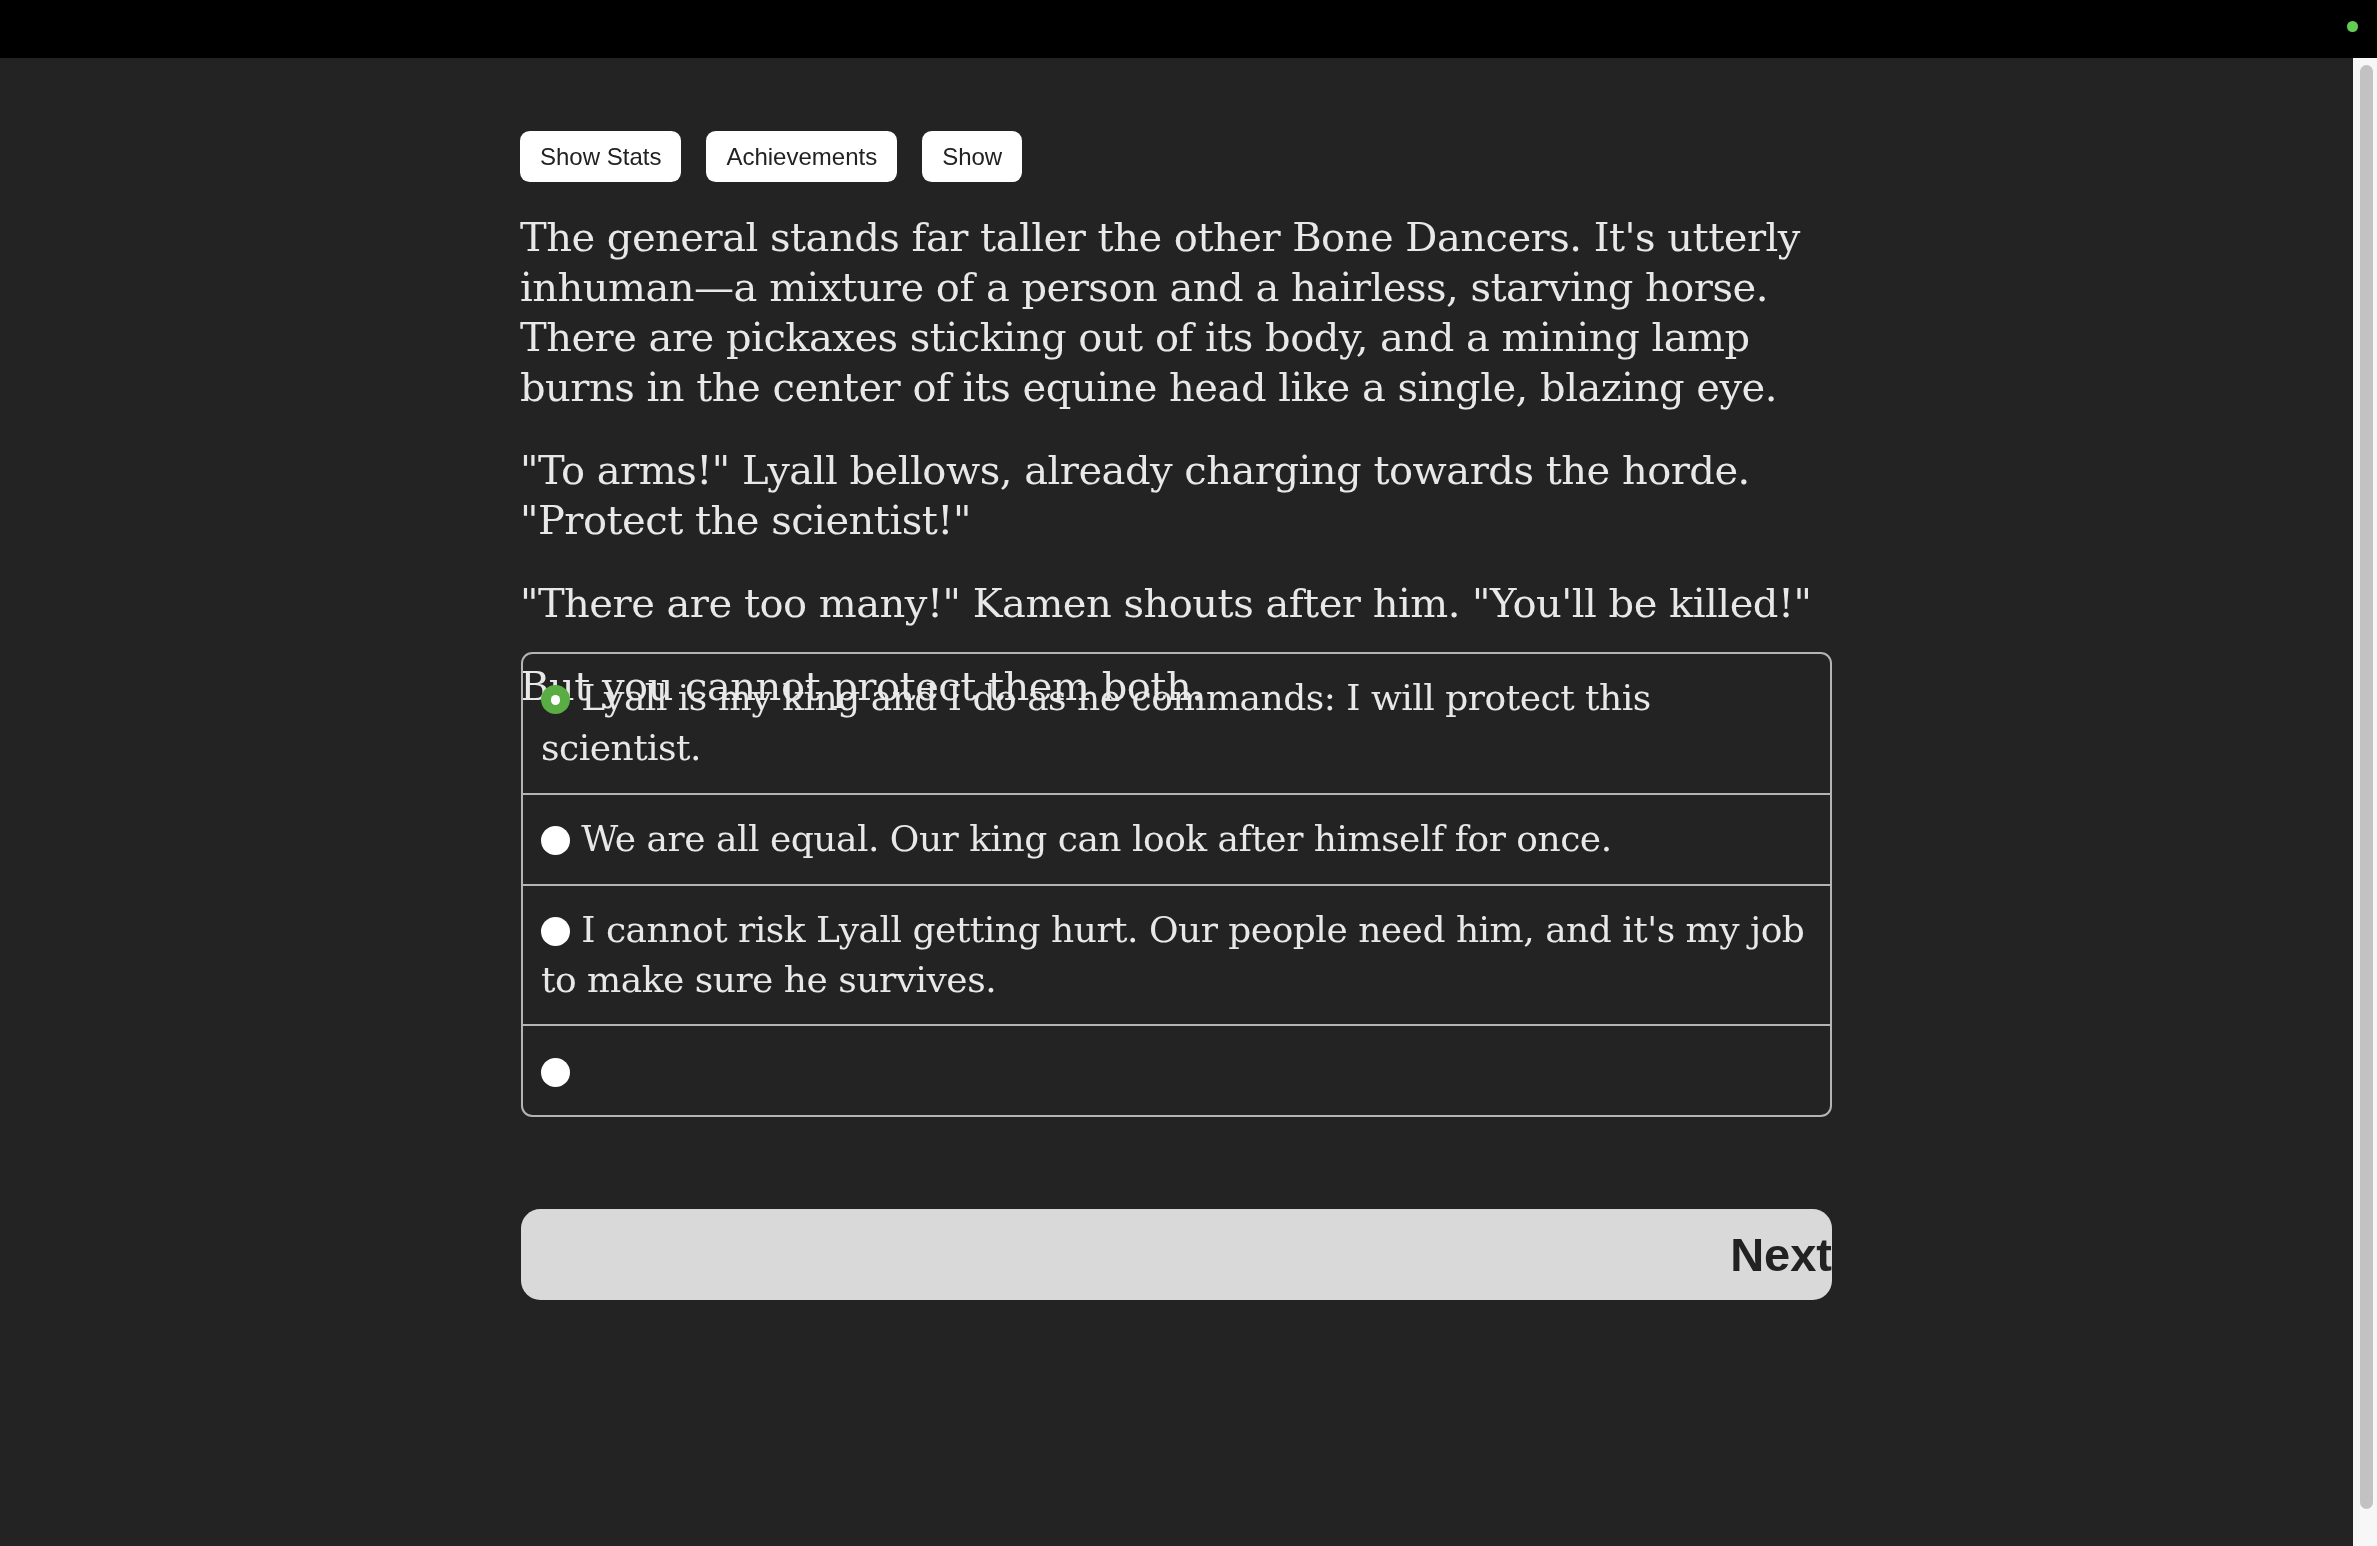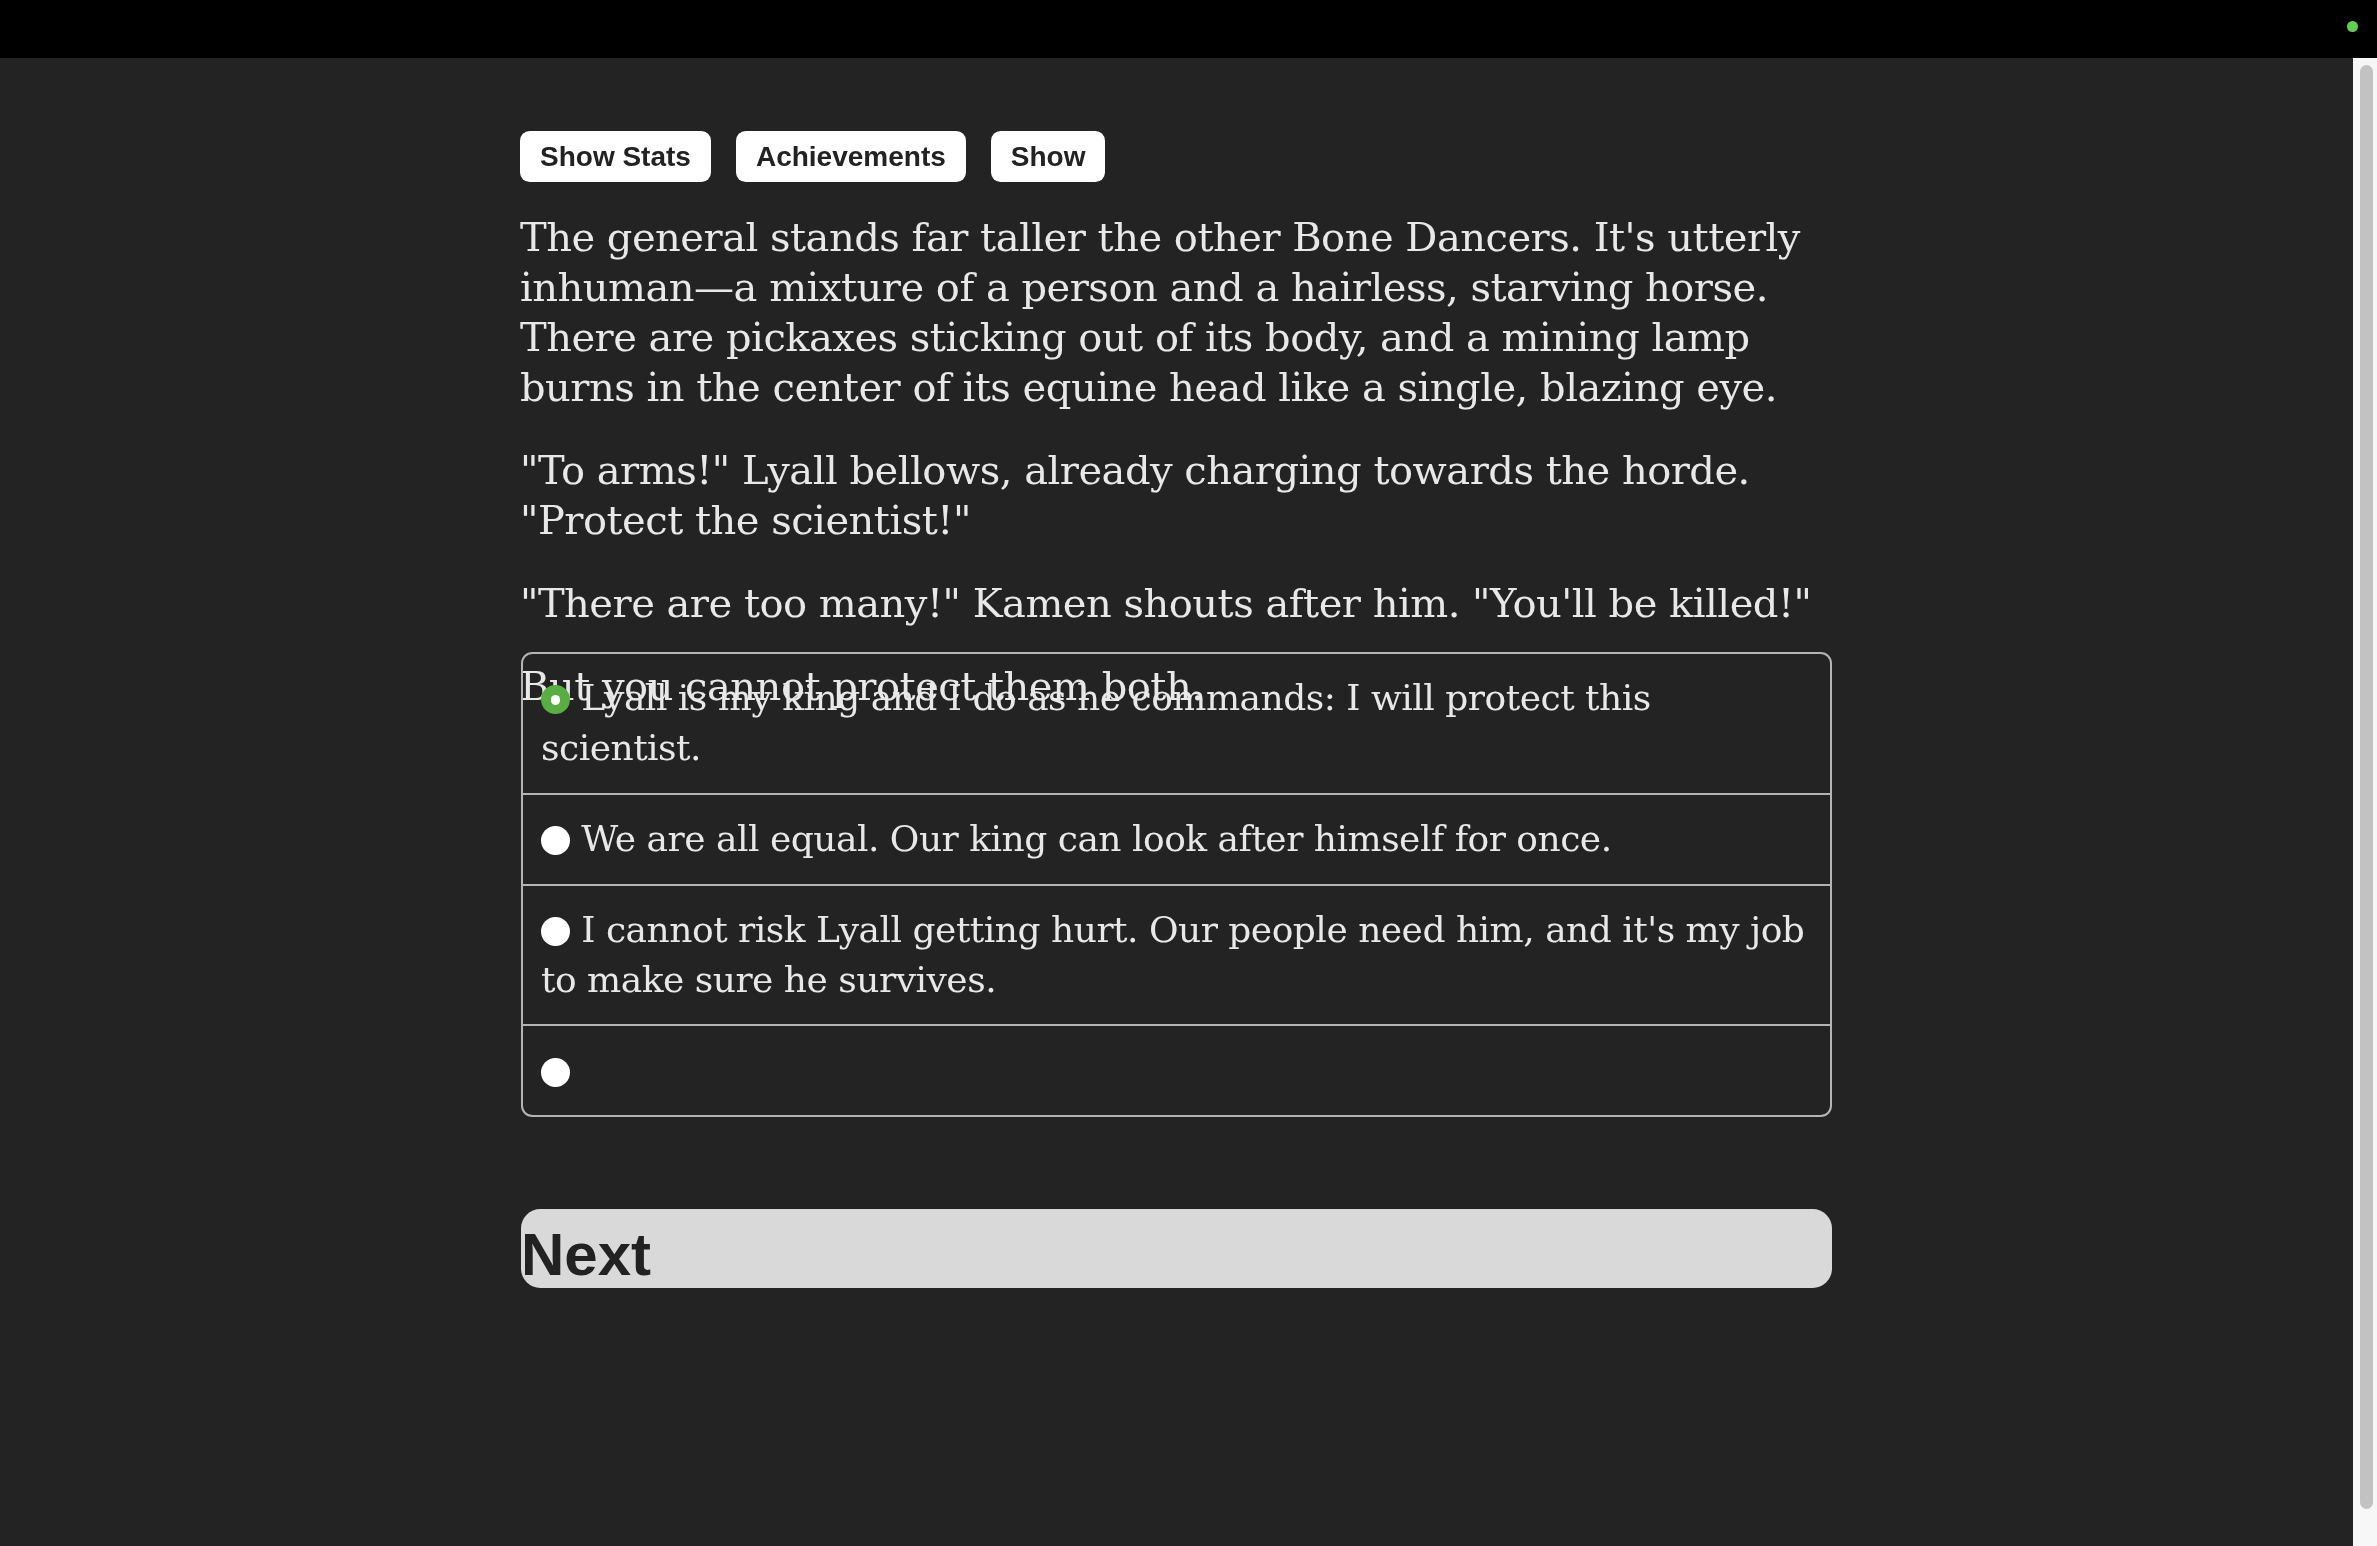--- a/index.html
+++ b/index.html
@@ -25,22 +25,22 @@
     background: #c2c2c2; border-radius: 6.5px;
   }
   .toolbar {
     position: absolute; left: 520px; top: 131px; height: 51px;
     display: flex; gap: 25px;
   }
   .tbtn {
     background: #ffffff; color: #222;
     border-radius: 9.7px; height: 51px;
     font-family: "Liberation Sans", "DejaVu Sans", sans-serif;
-    font-size: 28px; line-height: 51px; padding: 0 20px;
-    box-sizing: border-box; cursor: pointer; font-weight: bold;
+    font-size: 24px; line-height: 51px; padding: 0 20px;
+    box-sizing: border-box; cursor: pointer;
   }
   .content {
     position: absolute; left: 520px; top: 212px; width: 1314px;
     color: #e8e8e8; font-size: 40px; line-height: 50px;
   }
   .content p { margin: 0 0 33px 0; letter-spacing: -0.5px; }
   .choices {
     position: absolute; left: 521px; top: 652px; width: 1311px;
     border: 2.4px solid #b4b4b4; border-radius: 11.3px; box-sizing: border-box;
     color: #e8e8e8; font-size: 36px; line-height: 50px; letter-spacing: -0.5px;
@@ -56,24 +56,24 @@
     box-sizing: border-box; position: relative;
   }
   .radio.checked {
     background: #59ad42;
   }
   .radio.checked::after {
     content: ""; position: absolute; left: 9.7px; top: 9.7px;
     width: 9.7px; height: 9.7px; border-radius: 50%; background: #ffffff;
   }
   .next-btn {
-    position: absolute; left: 521px; top: 1209px; width: 1311px; height: 79px;
+    position: absolute; left: 521px; top: 1209px; width: 1311px; height: 91px;
     background: #d9d9d9; border-radius: 19.4px; color: #222;
     font-family: "Liberation Sans", "DejaVu Sans", sans-serif;
-    font-weight: bold; font-size: 60px; line-height: 91px; text-align: left;
+    font-weight: bold; font-size: 47px; line-height: 91px; text-align: right;
     cursor: pointer;
   }
 </style>
 </head>
 <body>
 
 <div class="topbar">
   <div class="status-dot"></div>
 </div>
 

